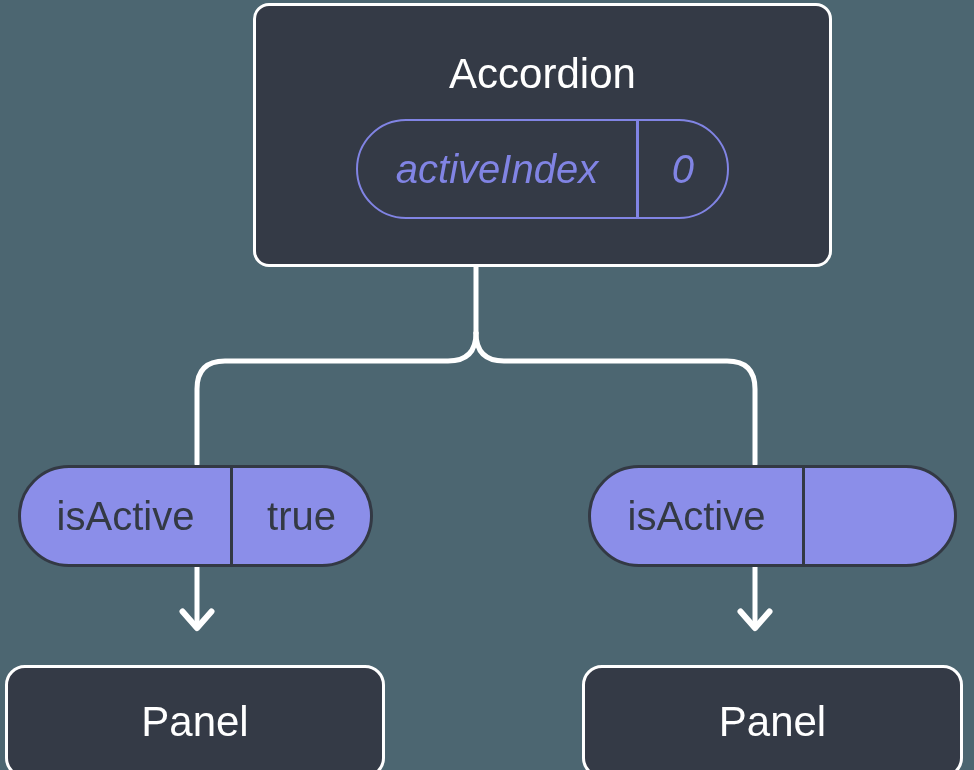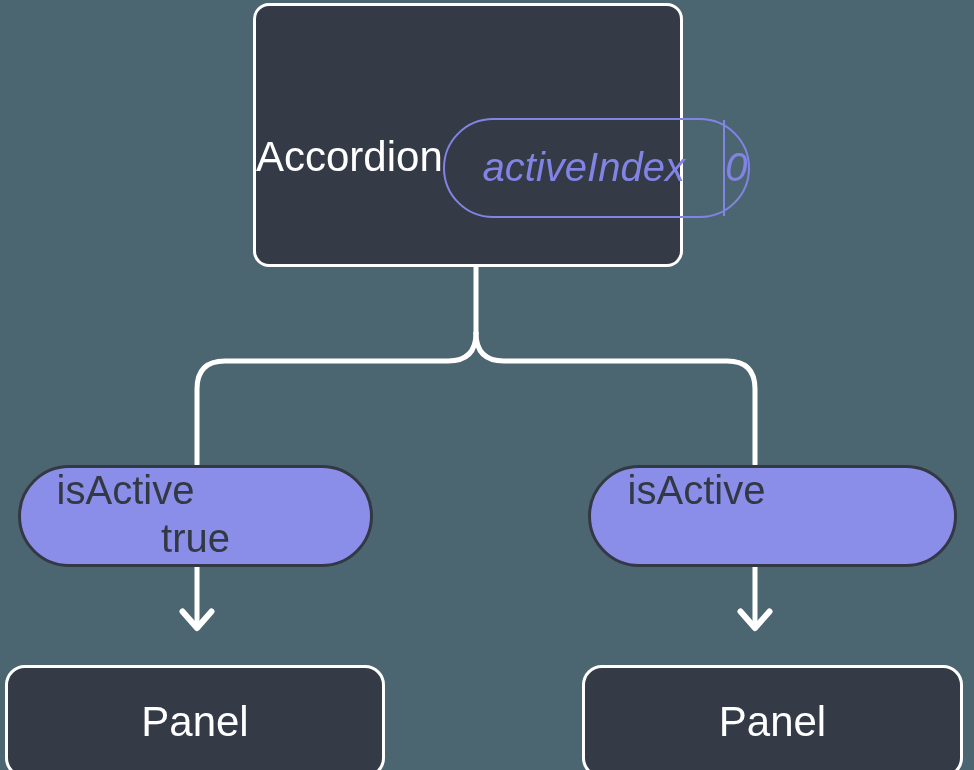--- a/index.html
+++ b/index.html
@@ -34,23 +34,24 @@
   .arrowhead-path { stroke-width: 6px; stroke-linecap: round; stroke-linejoin: round; }
 
   .node {
     position: absolute;
     background: var(--node-fill);
     border: 3.5px solid var(--node-border);
     color: var(--node-text);
   }
   .root-node {
     left: 253px; top: 3px;
-    width: 430px; height: 264px;
+    width: 579px; height: 264px;
     border-radius: 16px;
     display: flex;
+    flex-direction: column;
     align-items: center;
     padding-top: 44px;
   }
   .node-title {
     font-size: 42px;
     font-weight: 500;
     line-height: 48px;
     color: var(--node-text);
   }
   .prop-pill-outline {
@@ -81,21 +82,20 @@
     position: absolute;
     top: 465px;
     height: 102px;
     background: var(--pill-fill);
     border: 3px solid var(--pill-border);
     border-radius: 51px;
     display: flex;
     align-items: stretch;
     color: var(--pill-text);
     font-size: 40px;
-    flex-direction: column;
   }
   .pill-left { left: 18px; width: 355px; }
   .pill-right { left: 588px; width: 369px; }
   .prop-pill-solid .pill-cell-label {
     display: flex; align-items: center; justify-content: center;
   }
   .pill-left .pill-cell-label { width: 209px; }
   .pill-right .pill-cell-label { width: 211px; }
   .prop-pill-solid .pill-divider {
     width: 3px;

